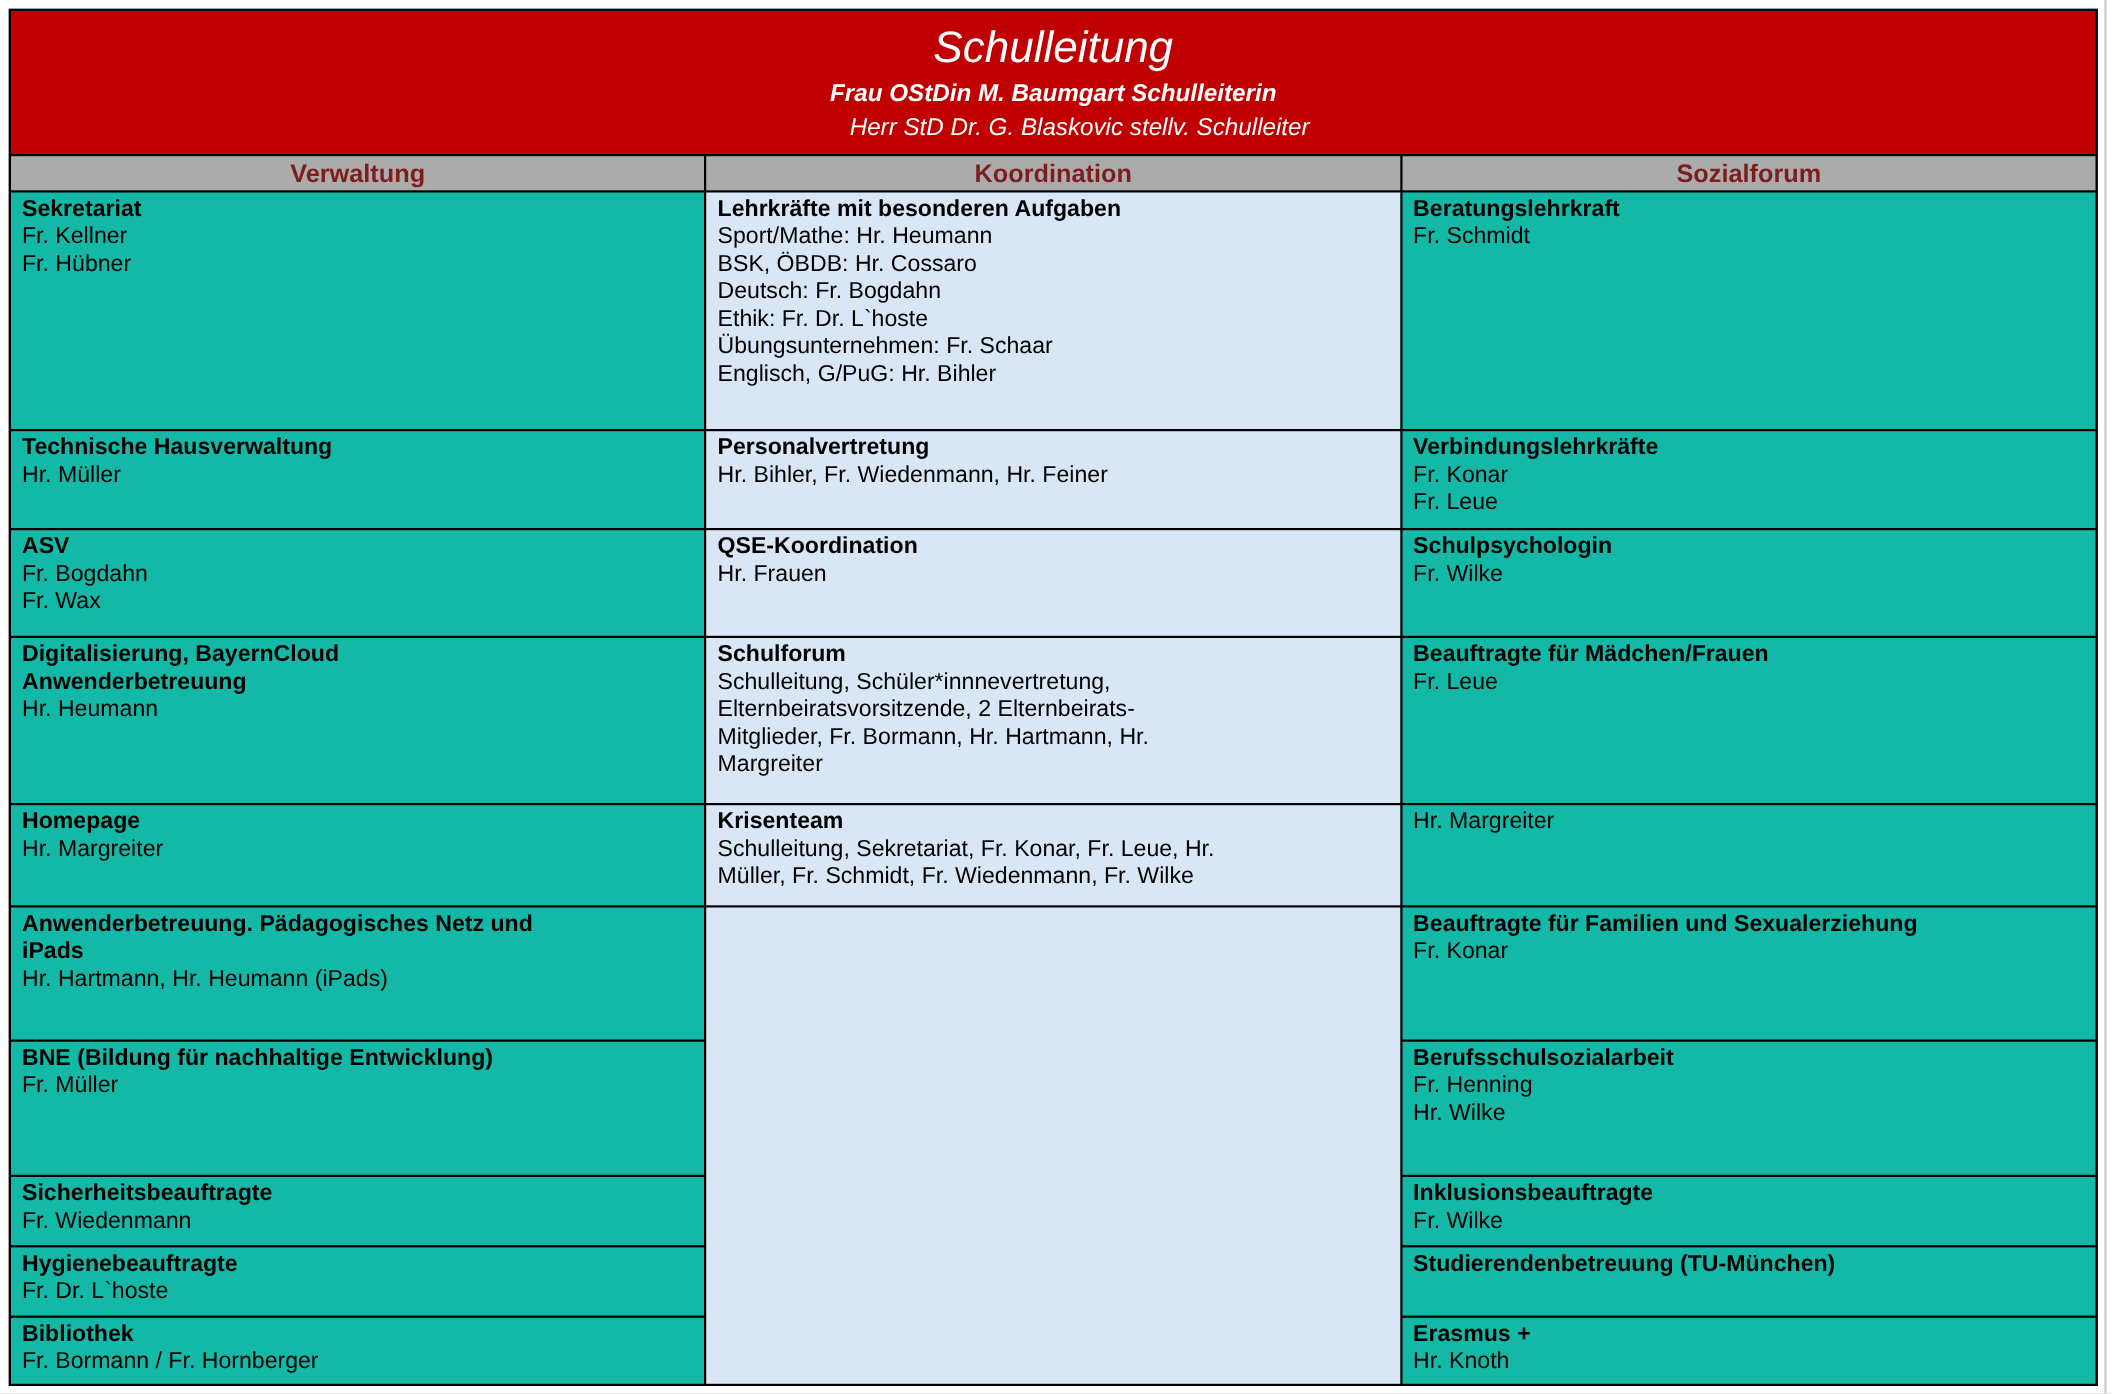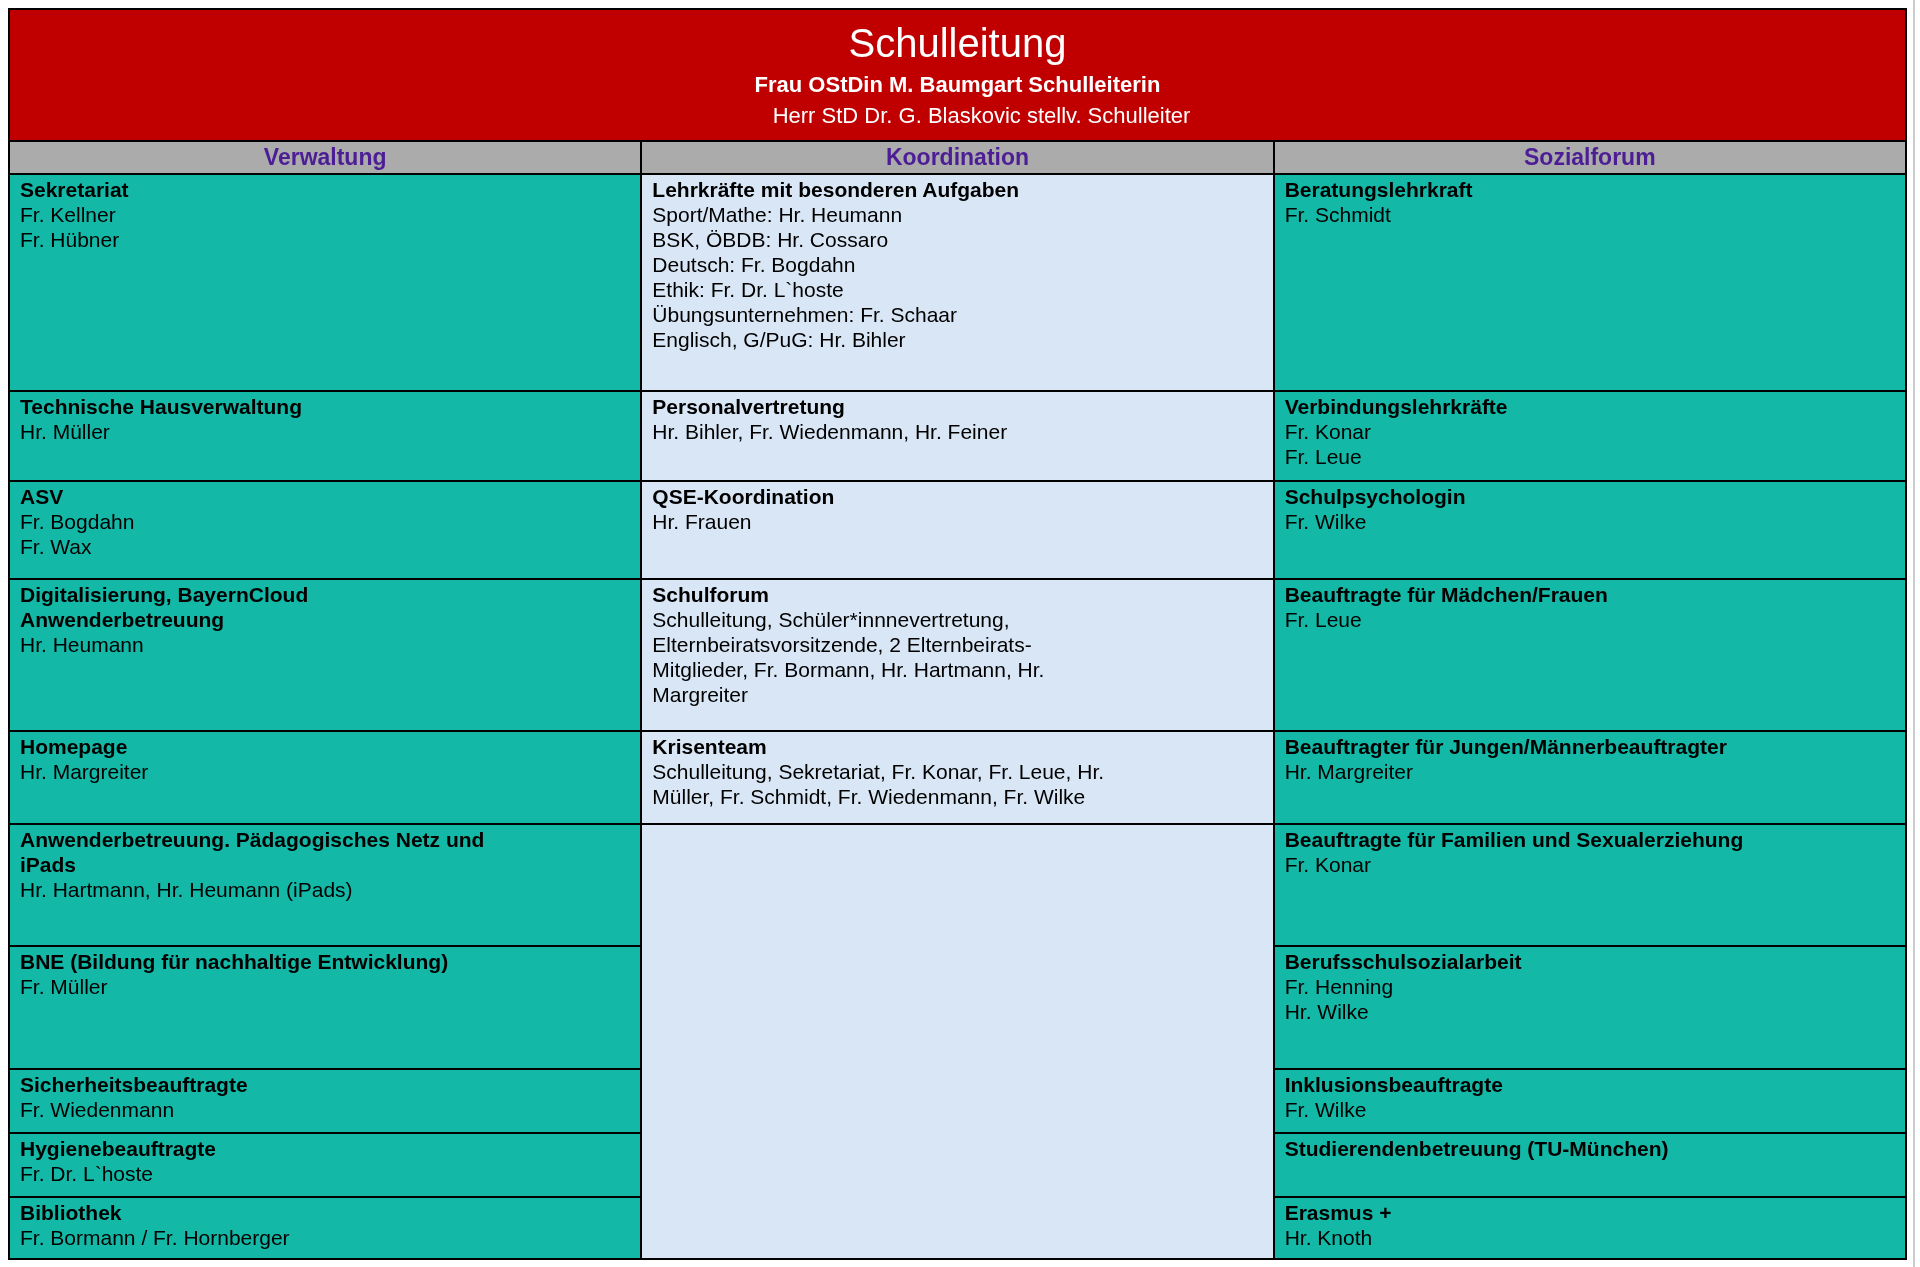--- a/index.html
+++ b/index.html
@@ -26,27 +26,28 @@
     border: 2px solid #000000;
   }
   .banner {
     background: #c00000;
     color: #ffffff;
     display: flex;
     flex-direction: column;
     align-items: center;
     justify-content: center;
     text-align: center;
+    font-style: italic;
   }
   .banner .title   { font-size: 40px; line-height: 44px; margin-bottom: 7px; }
   .banner .sub-bold{ font-size: 22px; line-height: 26px; font-weight: bold; margin-bottom: 5px; }
   .banner .sub     { font-size: 22px; line-height: 26px; margin-left: 48px; }
   .colhead {
     background: #ababab;
-    color: #4c1d95;
+    color: #7f1d1d;
     font-weight: bold;
     font-size: 23px;
     display: flex;
     align-items: center;
     justify-content: center;
   }
   .cell {
     padding: 2px 10px;
     font-size: 21px;
     line-height: 25px;
@@ -168,21 +169,20 @@
     </div>
   <div class="cell y" style="grid-area:5/3">
       <div class="t">Schulpsychologin</div>
       <div class="l">Fr. Wilke</div>
     </div>
   <div class="cell y" style="grid-area:6/3">
       <div class="t">Beauftragte für Mädchen/Frauen</div>
       <div class="l">Fr. Leue</div>
     </div>
   <div class="cell y" style="grid-area:7/3">
-      <div class="t">Beauftragter für Jungen/Männerbeauftragter</div>
       <div class="l">Hr. Margreiter</div>
     </div>
   <div class="cell y" style="grid-area:8/3">
       <div class="t">Beauftragte für Familien und Sexualerziehung</div>
       <div class="l">Fr. Konar</div>
     </div>
   <div class="cell y" style="grid-area:9/3">
       <div class="t">Berufsschulsozialarbeit</div>
       <div class="l">Fr. Henning</div>
       <div class="l">Hr. Wilke</div>

